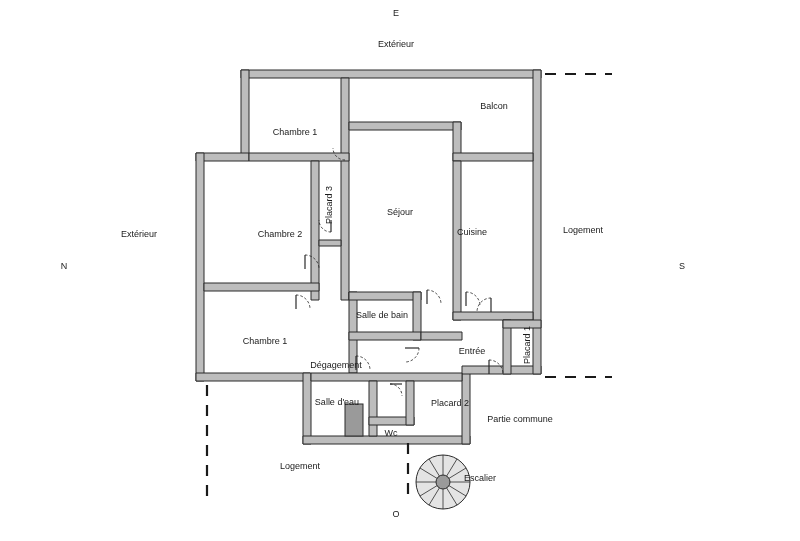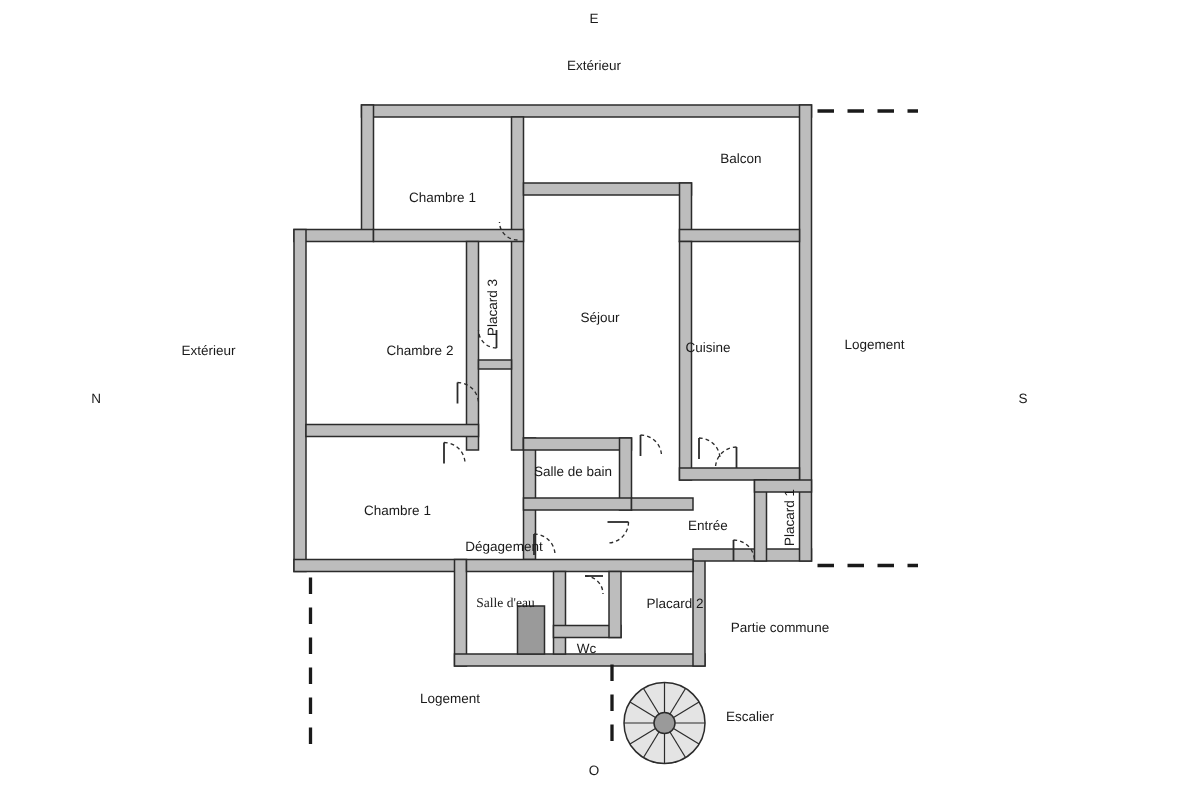--- a/index.html
+++ b/index.html
@@ -167,33 +167,33 @@
     <div class="lbl c" style="left:682px; top:266px;">S</div>
     <div class="lbl c" style="left:396px; top:514px;">O</div>
   </div>
 
   <div>
     <div class="lbl c" style="left:396px; top:44px;">Extérieur</div>
     <div class="lbl c" style="left:139px; top:234px;">Extérieur</div>
     <div class="lbl c" style="left:583px; top:230px;">Logement</div>
     <div class="lbl c" style="left:300px; top:466px;">Logement</div>
     <div class="lbl c" style="left:520px; top:419px;">Partie commune</div>
-    <div class="lbl c" style="left:500px; top:478px;text-align:right;">Escalier</div>
+    <div class="lbl c" style="left:480px; top:478px;text-align:right;">Escalier</div>
   </div>
 
   <div>
     <div class="lbl c" style="left:295px; top:132px;">Chambre 1</div>
     <div class="lbl c" style="left:466px; top:106px;margin-left:28px;">Balcon</div>
     <div class="lbl c" style="left:258px; top:234px;padding-left:44px;">Chambre 2</div>
     <div class="lbl vert" style="left:329px; top:205px;">Placard 3</div>
     <div class="lbl c" style="left:400px; top:212px;">Séjour</div>
     <div class="lbl c" style="left:472px; top:232px;">Cuisine</div>
     <div class="lbl c" style="left:265px; top:341px;text-align:right;">Chambre 1</div>
     <div class="lbl c" style="left:382px; top:315px;">Salle de bain</div>
     <div class="lbl c" style="left:472px; top:351px;">Entrée</div>
     <div class="lbl vert" style="left:527px; top:345px;">Placard 1</div>
     <div class="lbl c" style="left:336px; top:365px;">Dégagement</div>
-    <div class="lbl c" style="left:337px; top:402px;font-family:Liberation Serif, serif;">Salle d'eau</div>
+    <div class="lbl c" style="left:337px; top:402px;">Salle d'eau</div>
     <div class="lbl c" style="left:434px; top:403px;padding-left:32px;">Placard 2</div>
     <div class="lbl c" style="left:391px; top:433px;text-align:center;">Wc</div>
   </div>
 
 </div>
 
 </body></html>

